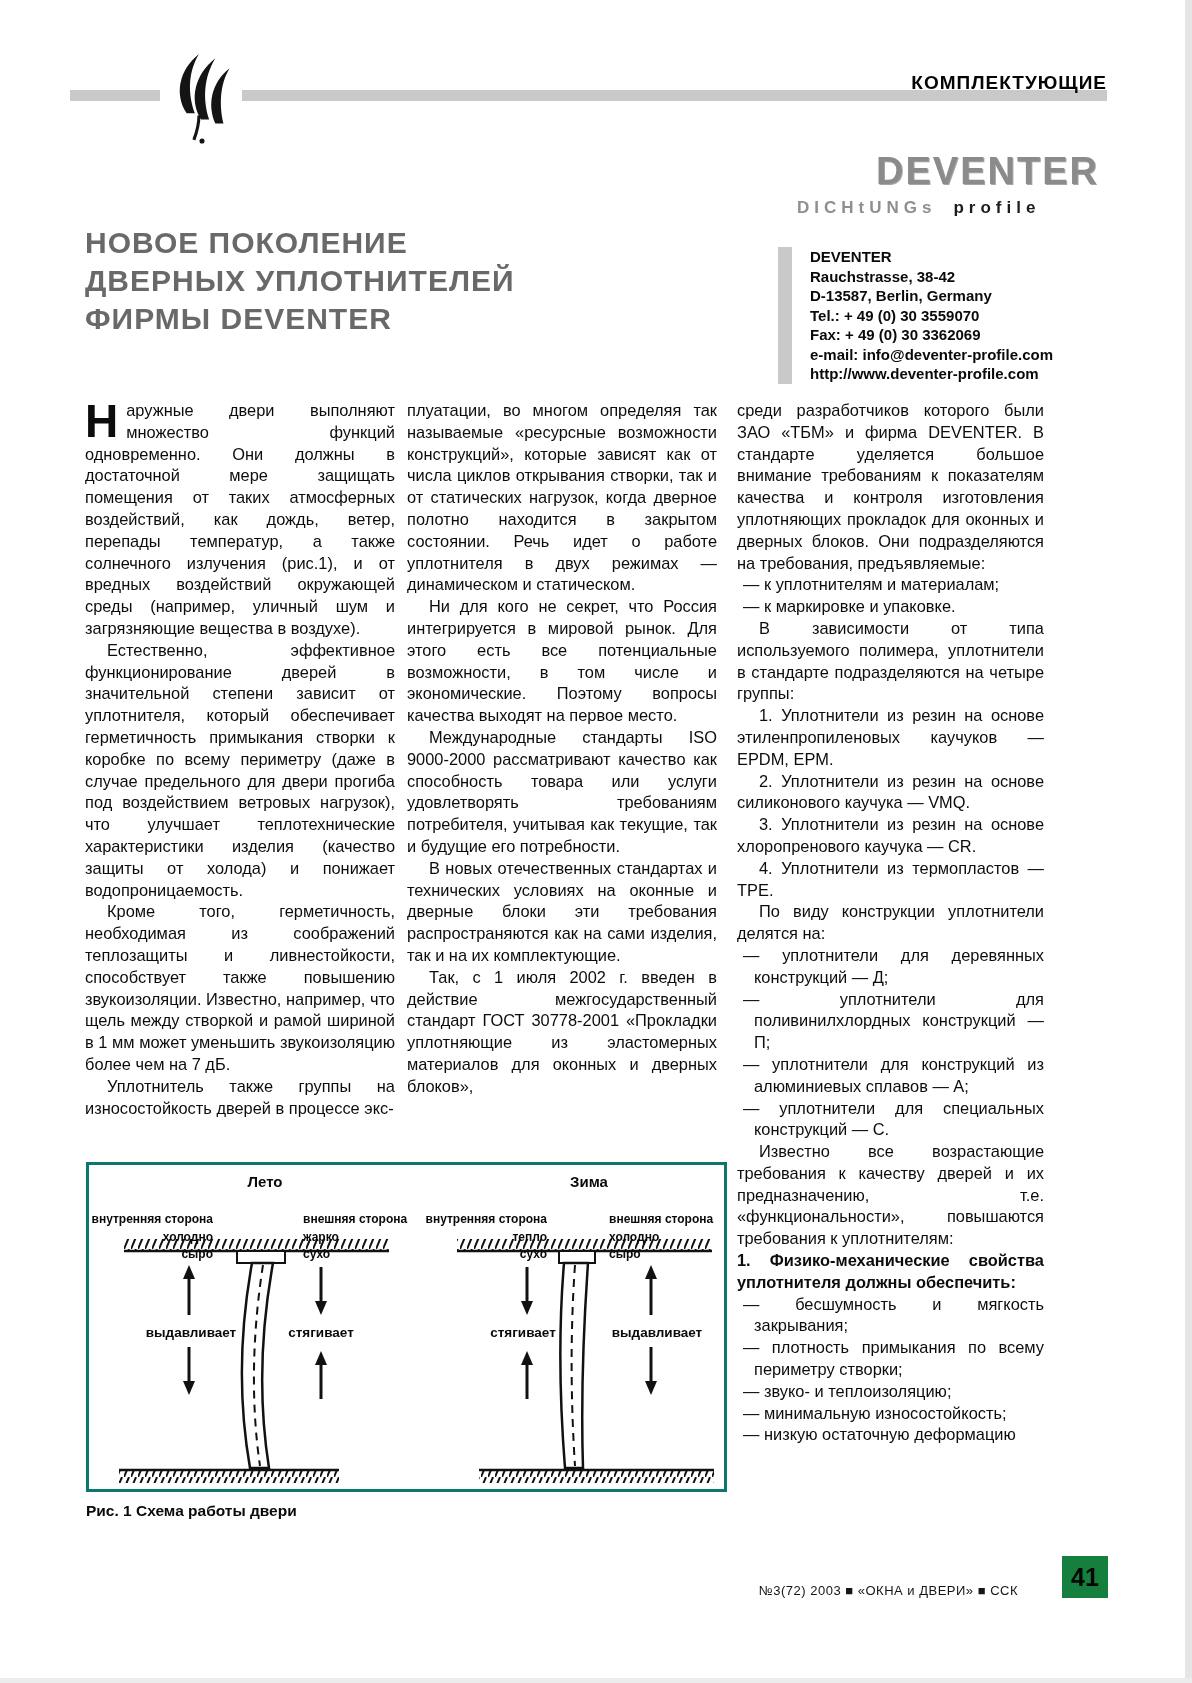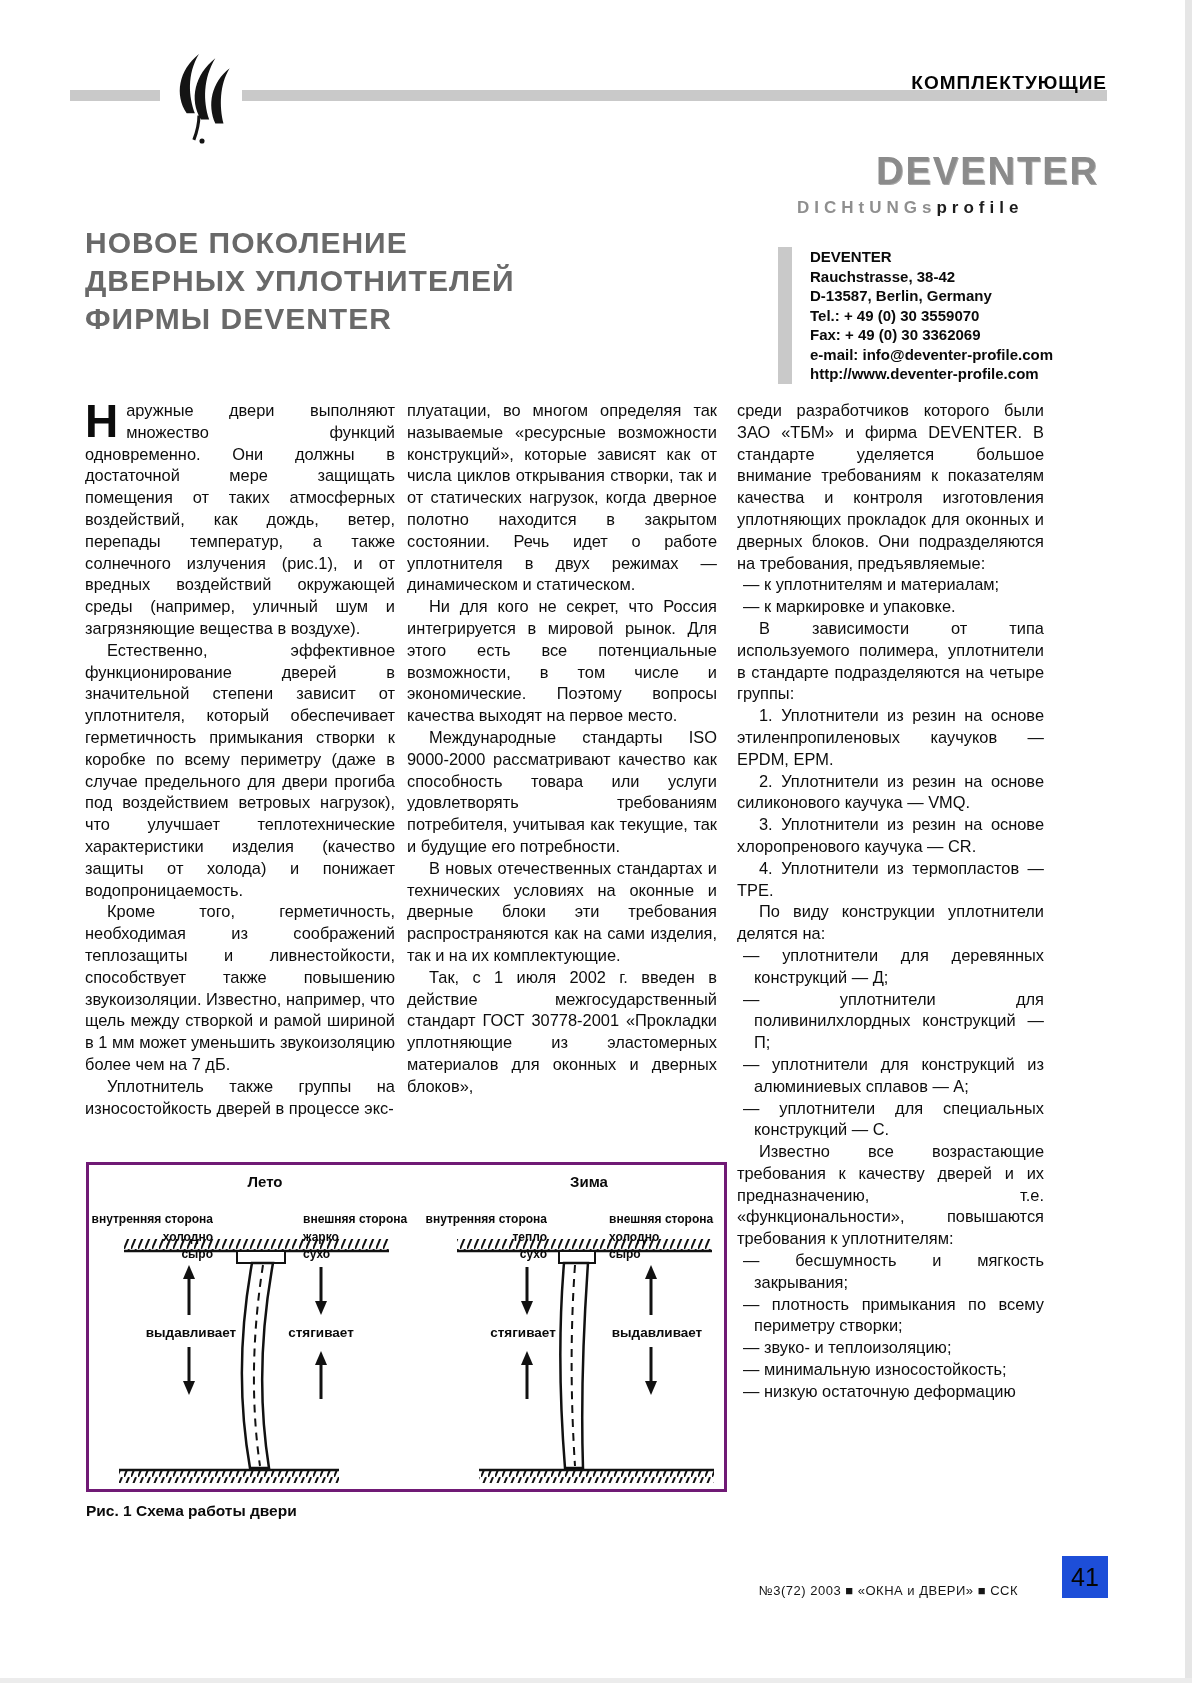--- a/index.html
+++ b/index.html
@@ -13,21 +13,21 @@
   .logo-box{position:absolute;left:160px;top:52px;width:82px;height:92px;background:#fff;
             display:flex;align-items:flex-start;justify-content:center;}
   .header-label{position:absolute;top:72px;right:85px;font-size:19px;font-weight:bold;
                 letter-spacing:1px;color:#050505;}
 
   
   .deventer-logo{position:absolute;left:876px;top:150px;font-size:38px;font-weight:bold;
                  letter-spacing:2px;color:#8b8b8b;text-shadow:1px 1px 0 #a5a5a5;}
   .deventer-tagline{position:absolute;left:797px;top:198px;font-size:17px;font-weight:bold;
                     letter-spacing:5px;}
-  .tg1{color:#8f8f8f;margin-top:24px;} .tg2{color:#1c1c1c;}
+  .tg1{color:#8f8f8f;margin-top:24px;} .tg2{color:#1c1c1c;margin-left:17px;}
 
   
   .contact{position:absolute;left:778px;top:247px;border-left:14px solid #c9c9c9;
            padding-left:18px;}
   .contact div{font-size:15px;line-height:19.5px;font-weight:bold;color:#0a0a0a;}
 
   
   .title{position:absolute;left:85px;top:224px;font-size:30px;line-height:38px;
          font-weight:bold;letter-spacing:1px;color:#696969;}
 
@@ -38,33 +38,33 @@
   .col2{left:407px;height:770px;overflow:hidden;}
   .col3{left:737px;width:307px;}
   .col p{margin:0;}
   .ind{text-indent:22px;}
   .hang{padding-left:15px;text-indent:-11px;margin-left:2px !important;}
   .bold-h{font-weight:bold;}
   .dropcap{float:left;font-size:46px;line-height:38px;font-weight:bold;padding:2px 8px 0 0;}
 
   
   .figure{position:absolute;left:86px;top:1162px;width:635px;height:324px;
-          border:3px solid #701a75;background:#fff;}
+          border:3px solid #0f766e;background:#fff;}
   .figure svg{display:block;}
   .fig-title{font-size:15px;font-weight:bold;font-family:"Liberation Sans",sans-serif;fill:#0a0a0a;}
   .fig-label{font-size:12px;font-weight:bold;font-family:"Liberation Sans",sans-serif;fill:#0a0a0a;}
   .fig-action{font-size:13.5px;font-weight:bold;font-family:"Liberation Sans",sans-serif;fill:#0a0a0a;}
   .caption{position:absolute;left:86px;top:1502px;font-size:15.5px;font-weight:bold;color:#0a0a0a;}
 
   
   .footer-issue{position:absolute;left:576px;top:1583px;width:442px;text-align:right;
                 font-size:13px;letter-spacing:0.5px;color:#151515;}
-  .page-number{position:absolute;left:1062px;top:1556px;width:46px;height:42px;background:#1d4ed8;
+  .page-number{position:absolute;left:1062px;top:1556px;width:46px;height:42px;background:#15803d;
                display:flex;align-items:center;justify-content:center;
-               font-size:25px;font-weight:normal;color:#050505;}
+               font-size:25px;font-weight:bold;color:#050505;}
 </style>
 </head>
 <body>
 
 <div class="page">
 
   <div class="header-bar"></div>
 
   <div class="logo-box">
     <svg width="66" height="92" viewBox="0 0 60 90">
@@ -120,20 +120,21 @@
     <p class="ind">1. Уплотнители из резин на основе этиленпропиленовых каучуков — EPDM, EPM.</p>
     <p class="ind">2. Уплотнители из резин на основе силиконового каучука — VMQ.</p>
     <p class="ind">3. Уплотнители из резин на основе хлоропренового каучука — CR.</p>
     <p class="ind">4. Уплотнители из термопластов — TPE.</p>
     <p class="ind">По виду конструкции уплотнители делятся на:</p>
     <p class="hang">— уплотнители для деревянных конструкций — Д;</p>
     <p class="hang">— уплотнители для поливинилхлордных конструкций — П;</p>
     <p class="hang">— уплотнители для конструкций из алюминиевых сплавов — А;</p>
     <p class="hang">— уплотнители для специальных конструкций — С.</p>
     <p class="ind">Известно все возрастающие требования к качеству дверей и их предназначению, т.е. «функциональности», повышаются требования к уплотнителям:</p>
+    <p class="bold-h">1. Физико-механические свойства уплотнителя должны обеспечить:</p>
     <p class="hang">— бесшумность и мягкость закрывания;</p>
     <p class="hang">— плотность примыкания по всему периметру створки;</p>
     <p class="hang">— звуко- и теплоизоляцию;</p>
     <p class="hang">— минимальную износостойкость;</p>
     <p class="hang">— низкую остаточную деформацию</p>
   </div>
 
   <div class="figure">
     <svg width="635" height="324" viewBox="0 0 635 324">
       <defs>

